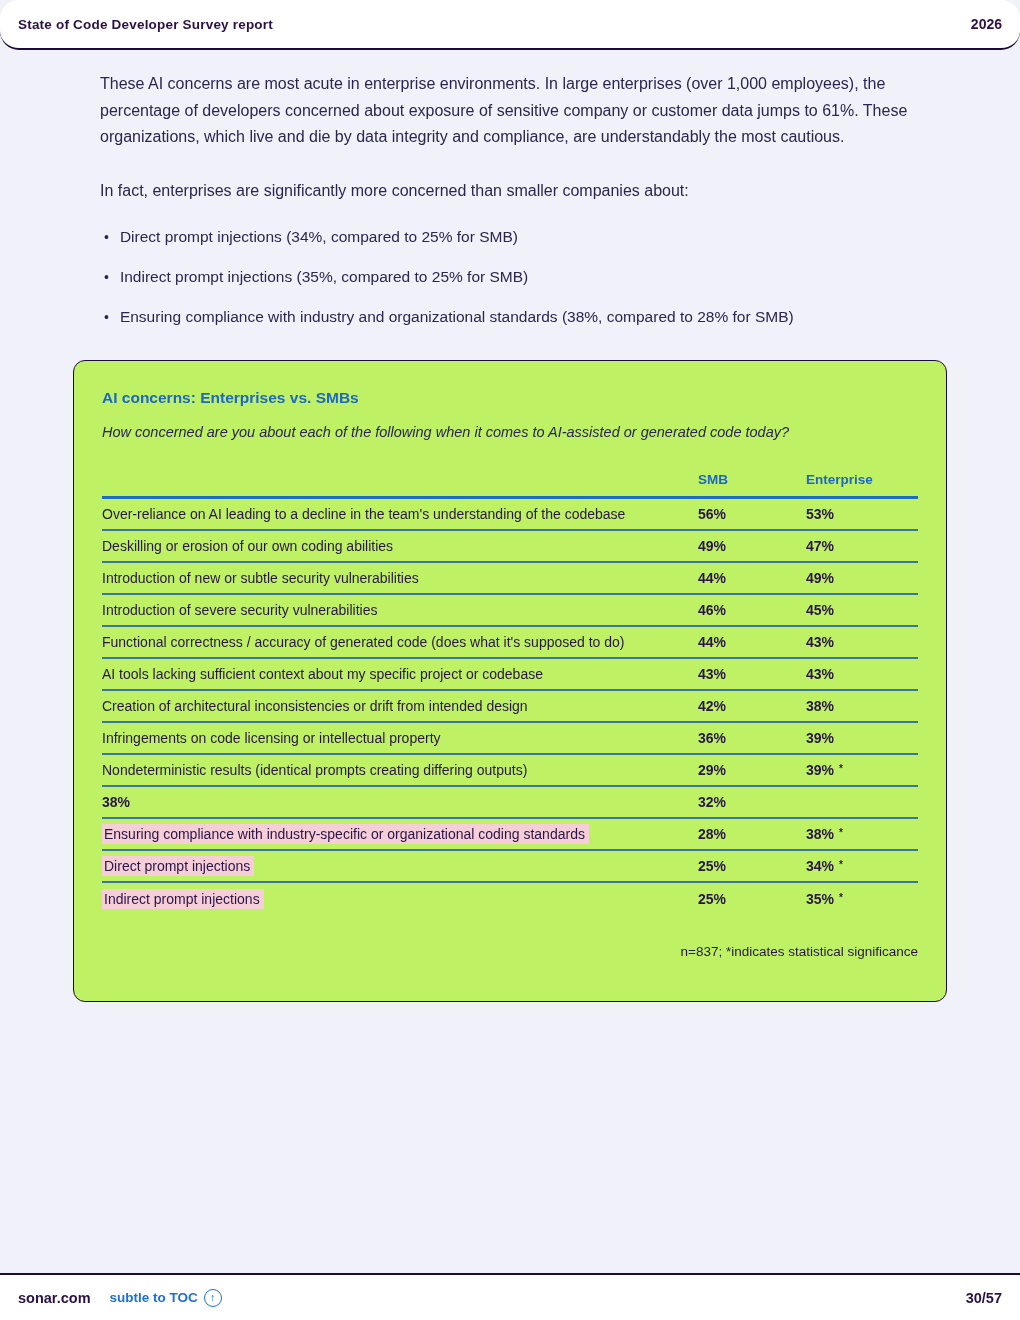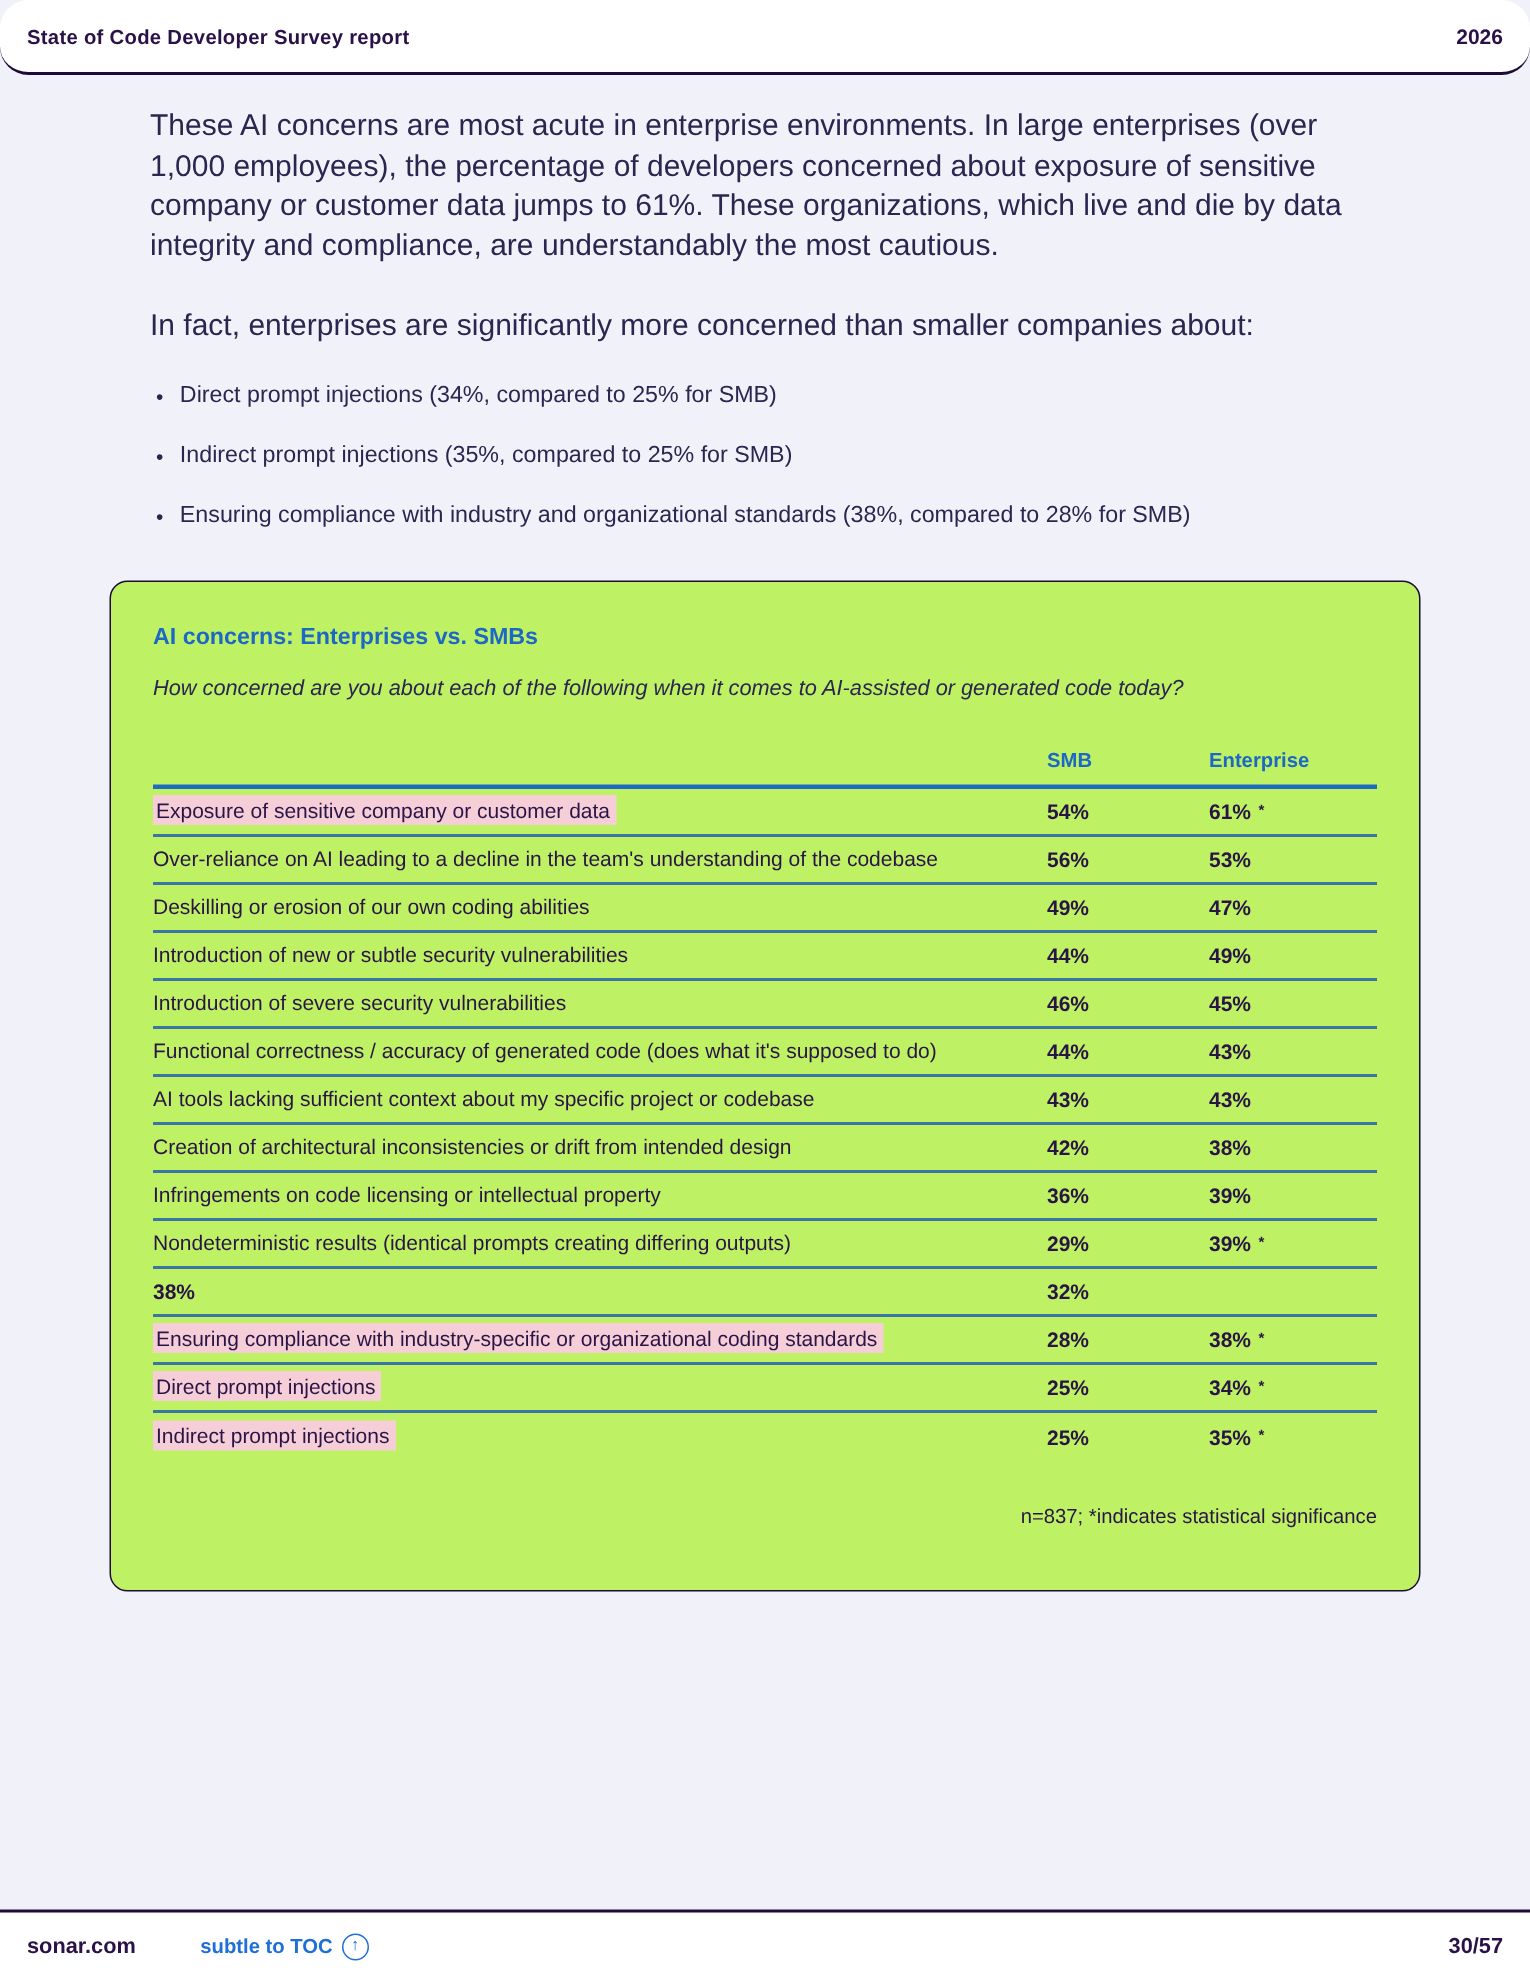--- a/index.html
+++ b/index.html
@@ -14,21 +14,21 @@
     display:flex; justify-content:space-between; align-items:center; padding:0 18px;border-radius:19px;
   }
   .topbar-title { font-size:13.5px; font-weight:700; color:#2a1147; letter-spacing:.2px; }
   .topbar-year  { font-size:14px;  font-weight:700; color:#2a1147; }
 
   
   .page-heading {
     margin:70px 100px 0 100px; font-size:27px; font-weight:700; color:#240c44; letter-spacing:-.2px;
   }
   .para {
-    margin:21px 106px 0 100px; font-size:20px; line-height:26.5px; color:#2b2550;
+    margin:21px 106px 0 100px; font-size:16px; line-height:26.5px; color:#2b2550;
   }
   .para-second { margin-top:27px; }
   .bullet-list { margin:23px 100px 0 100px; list-style:none; }
   .bullet-item {
     display:flex; align-items:flex-start; gap:11px;
     margin-bottom:20px; font-size:15.5px; line-height:20px; color:#2b2550;
   }
   .bullet-dot { color:#2b2550; font-size:14px; line-height:20px; padding-left:4px; }
 
   
@@ -57,21 +57,21 @@
   .star { font-size:10px; vertical-align:3px; margin-left:1px; font-weight:700; }
 
   .footnote {
     margin-top:29px; text-align:right; font-size:13.5px; color:#2a1446;
   }
 
   
   .footer {
     position:absolute; left:0; right:0; bottom:0; height:47px;
     background:#ffffff; border-top:2px solid #1b0b36;
-    display:flex; align-items:center; padding:0 18px;gap:24px;
+    display:flex; align-items:center; padding:0 18px;
   }
   .footer-site { font-weight:700; font-size:14.5px; color:#2a1147; }
   .footer-toc {
     margin-left:19px; display:flex; align-items:center; gap:6px;
     color:#1e6fd6; font-weight:700; font-size:13.5px; cursor:pointer;
     background:none; border:none; font-family:inherit;
   }
   .toc-icon {
     width:18px; height:18px; border:1.6px solid #1e6fd6; border-radius:50%;
     display:flex; align-items:center; justify-content:center;
@@ -113,31 +113,20 @@
 
     <div class="table">
       <div class="thead">
         <span></span>
         <span class="col-head">SMB</span>
         <span class="col-head">Enterprise</span>
       </div>
       <div>
           <div class="trow">
         <div class="cell">
-          <span class="row-label-text hl">Exposure of sensitive company or customer data</span>
-        </div>
-        <div class="cell val">
-          <span>54%</span>
-        </div>
-        <div class="cell val">
-          <span>61%</span>
-        <span class="star">*</span></div>
-      </div>
-          <div class="trow">
-        <div class="cell">
           <span class="row-label-text">Over-reliance on AI leading to a decline in the team's understanding of the codebase</span>
         </div>
         <div class="cell val">
           <span>56%</span>
         </div>
         <div class="cell val">
           <span>53%</span>
         </div>
       </div>
           <div class="trow">

